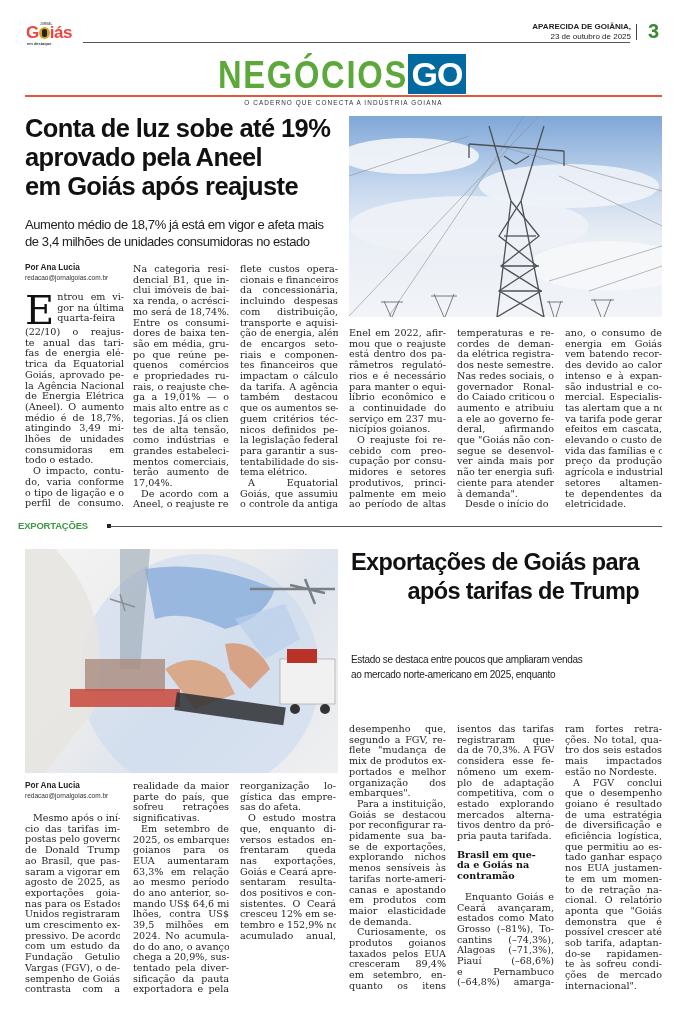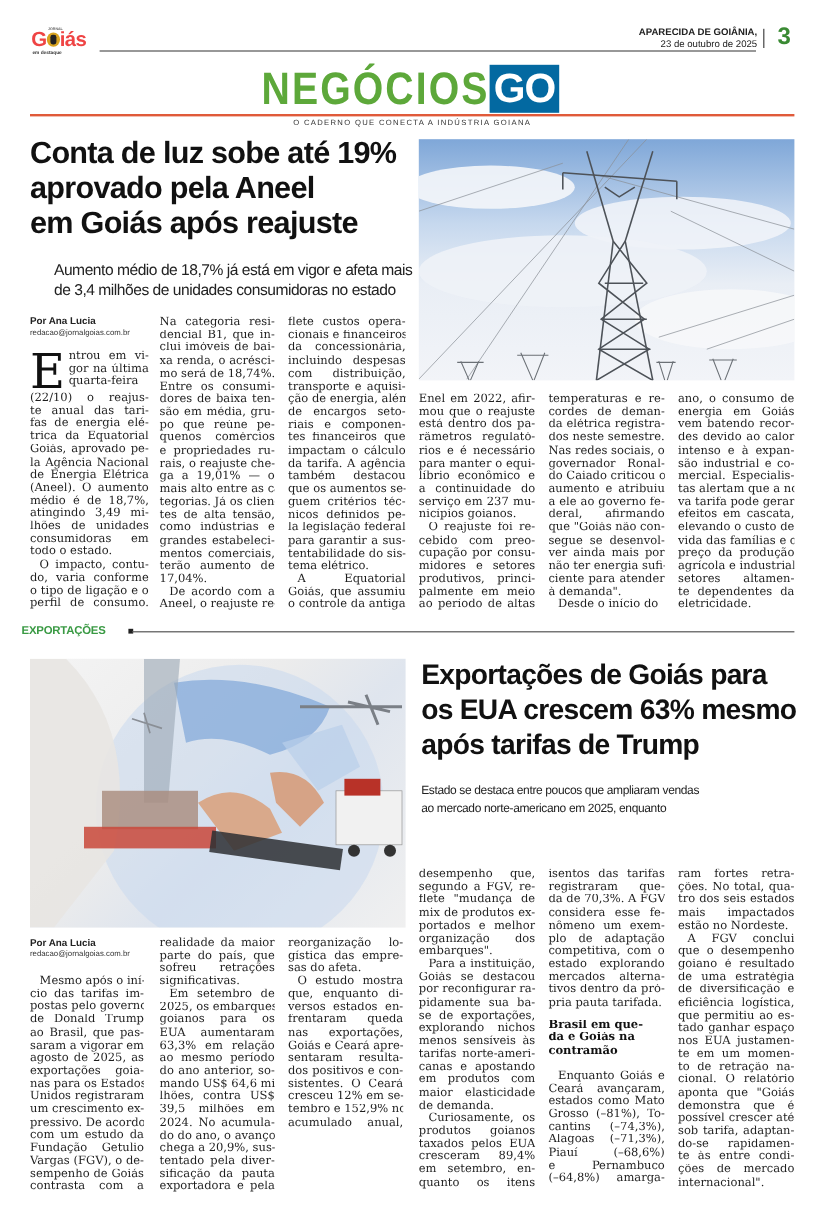--- a/index.html
+++ b/index.html
@@ -25,22 +25,22 @@
   .red-rule { position: absolute; left: 25px; top: 95px; width: 637px; height: 2px; background: #e05a3a; }
   .tagline { position: absolute; left: 0; top: 99px; width: 687px; text-align: center; font: 6.4px/8px "Liberation Sans", sans-serif; letter-spacing: 1.1px; color: #333; }
 
   
   .h1 { position: absolute; font-family: "Liberation Sans", sans-serif; font-weight: bold; color: #111; letter-spacing: -0.6px; }
   .h1 .ln { display: block; white-space: nowrap; }
   .dek { position: absolute; font-family: "Liberation Sans", sans-serif; color: #222; }
   .dek .ln { display: block; white-space: nowrap; }
 
   .art1-title { left: 25px; top: 114px; font-size: 25.5px; line-height: 29px; }
-  .art1-dek { left: 25px; top: 216px; font-size: 13px; line-height: 17px; letter-spacing: -0.4px; margin-left: 20px; }
-  .art2-title { left: 351px; top: 548px; font-size: 23.5px; line-height: 29px; }
+  .art1-dek { left: 25px; top: 216px; font-size: 13px; line-height: 17px; letter-spacing: -0.4px; }
+  .art2-title { left: 351px; top: 548px; font-size: 23.5px; line-height: 29px; text-align: right; }
   .art2-dek { left: 351px; top: 652px; font-size: 10px; line-height: 15px; letter-spacing: -0.3px; }
 
   
   .byline { position: absolute; font-family: "Liberation Sans", sans-serif; }
   .byline .name { display:block; font-weight: bold; font-size: 8.2px; line-height: 10px; color: #222; }
   .byline .email { display:block; font-size: 6.5px; line-height: 9px; color: #333; }
 
   
   .col { position: absolute; font-size: 9.6px; line-height: 10.7px; color: #1e1e1e; text-align: justify; }
   .col .ln { display: block; white-space: nowrap; text-align-last: justify; overflow: hidden; }
@@ -292,21 +292,20 @@
     <rect x="262" y="100" width="30" height="14" fill="#b83228"></rect>
     <circle cx="270" cy="160" r="5" fill="#333"></circle>
     <circle cx="300" cy="160" r="5" fill="#333"></circle>
     <path d="M225 40 L310 40 M280 30 L290 55 M265 36 L300 44" stroke="#7a7f86" stroke-width="2.5" fill="none"></path>
     <path d="M85 50 L110 58 M95 45 L100 62" stroke="#8a8f96" stroke-width="1.4" fill="none"></path>
   </svg>
 </div>
 
 <h1 class="h1 art2-title">
   <span class="ln">Exportações de Goiás para</span>
-  <span class="ln">os EUA crescem 63% mesmo</span>
   <span class="ln">após tarifas de Trump</span>
 </h1>
 <div class="dek art2-dek">
   <span class="ln">Estado se destaca entre poucos que ampliaram vendas</span>
   <span class="ln">ao mercado norte-americano em 2025, enquanto</span>
 </div>
 
 <div class="byline" style="left:25px; top:781px;">
   <span class="name">Por Ana Lucia</span>
   <span class="email">redacao@jornalgoias.com.br</span>
@@ -445,16 +444,16 @@
   <span class="ln">tado ganhar espaço</span>
   <span class="ln">nos EUA justamen-</span>
   <span class="ln">te em um momen-</span>
   <span class="ln">to de retração na-</span>
   <span class="ln">cional. O relatório</span>
   <span class="ln">aponta que "Goiás</span>
   <span class="ln">demonstra que é</span>
   <span class="ln">possível crescer até</span>
   <span class="ln">sob tarifa, adaptan-</span>
   <span class="ln">do-se rapidamen-</span>
-  <span class="ln">te às entre condi-</span>
+  <span class="ln">te às sofreu condi-</span>
   <span class="ln">ções de mercado</span>
   <span class="ln last">internacional".</span>
 </div>
 
 </body></html>

